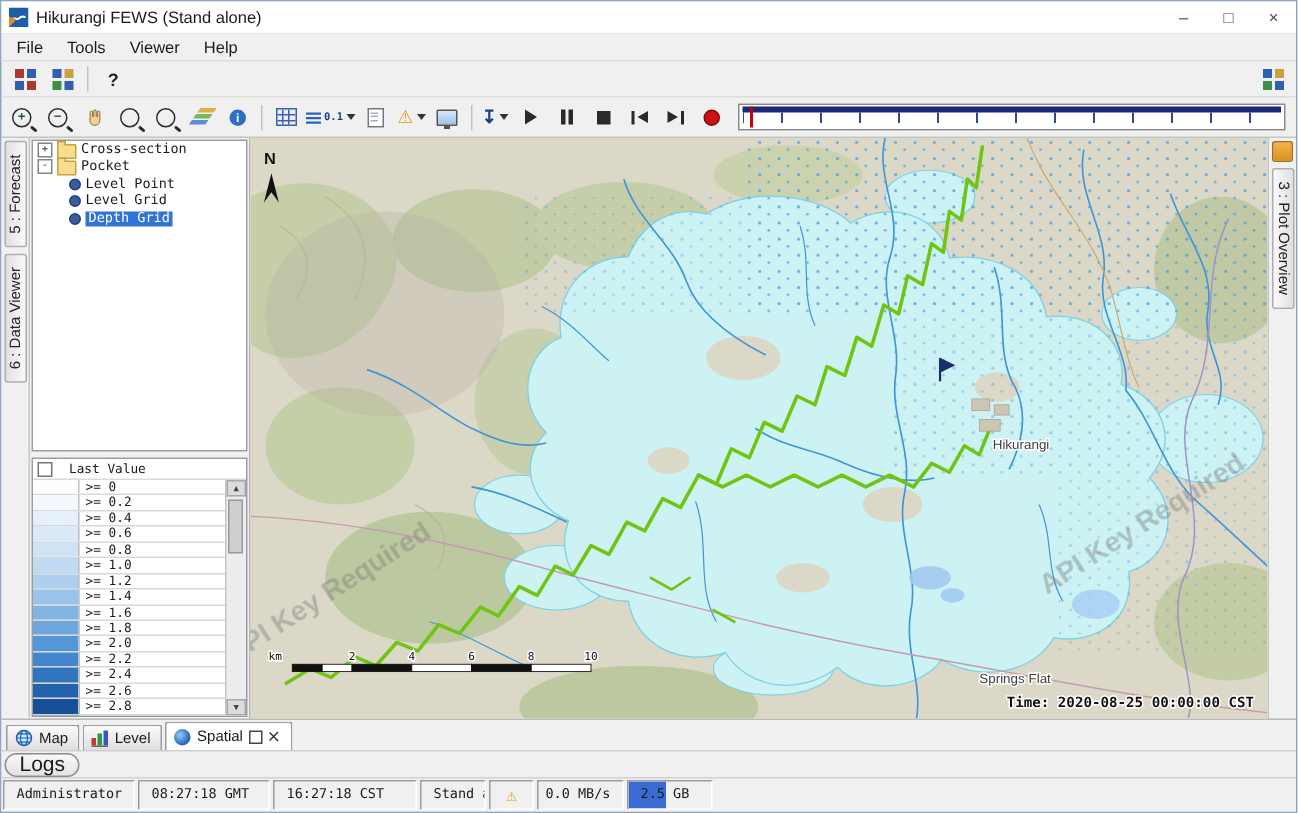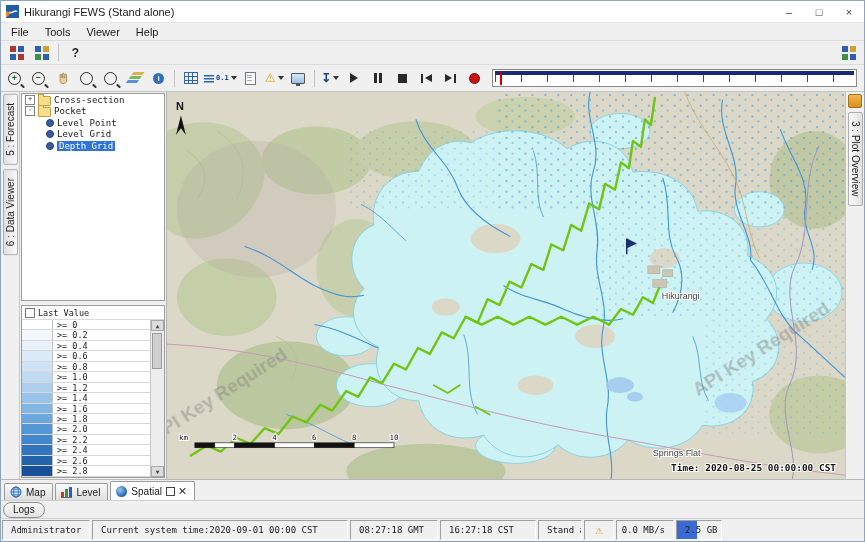--- a/index.html
+++ b/index.html
@@ -84,21 +84,21 @@
   .treebox{height:206px;margin:1px;background:#fff;border:1px solid #9c9c9c;overflow:hidden;font:9px "DejaVu Sans Mono",monospace;flex:none}
   .trow{display:flex;align-items:center;height:11.5px;gap:3px;padding-left:3px;white-space:nowrap}
   .trow.child{padding-left:24px}
   .expander{width:8px;height:8px;border:1px solid #848484;background:#fff;font:7px/7px "DejaVu Sans Mono",monospace;text-align:center;color:#333;flex:none}
   .folder{width:11px;height:8px;background:#f7de8e;border:1px solid #c2a23c;border-radius:1px;position:relative;flex:none;margin-top:2px}
   .folder::before{content:"";position:absolute;top:-3px;left:-1px;width:4px;height:2px;background:#f7de8e;border:1px solid #c2a23c;border-bottom:none}
   .dot{width:6px;height:6px;border-radius:50%;background:#3a5c9c;border:1px solid #24407a;flex:none}
   .trow.selected .tlabel{background:#2f74d6;color:#fff;padding:0 2px}
 
   .legendbox{flex:1;margin:1px;margin-top:3px;background:#fff;border:1px solid #9c9c9c;position:relative;font:8.5px "DejaVu Sans Mono",monospace;overflow:hidden}
-  .legend-head{display:flex;align-items:center;gap:3px;height:13px;border-bottom:1px solid #dadada;padding-left:3px}
+  .legend-head{display:flex;align-items:center;gap:11px;height:13px;border-bottom:1px solid #dadada;padding-left:3px}
   .cb{width:8px;height:8px;border:1px solid #777;background:#fff;flex:none}
   .lrows{position:absolute;top:14px;left:0;right:13px;bottom:0}
   .lrow{display:flex;height:10.45px;border-bottom:1px solid #d8d8d8;box-sizing:border-box}
   .sw{width:30px;border-right:1px solid #c0c0c0;flex:none}
   .ll{padding-left:4px;line-height:10px}
   .lscroll{position:absolute;top:14px;right:0;bottom:0;width:13px;background:#ededed;border-left:1px solid #c5c5c5}
   .larrow{position:absolute;left:0;right:0;height:11px;background:#dcdcdc;border:1px solid #a8a8a8;box-sizing:border-box;font-size:6px;line-height:9px;text-align:center;color:#444}
   .larrow.up{top:0}
   .larrow.down{bottom:0}
   .lthumb{position:absolute;top:13px;left:1px;width:10px;height:36px;background:#cfcfcf;border:1px solid #9a9a9a;box-sizing:border-box}
@@ -114,21 +114,21 @@
     linear-gradient(#cc3333,#cc3333) 0 100%/3px 5px no-repeat,
     linear-gradient(#2a9944,#2a9944) 4px 100%/3px 8px no-repeat,
     linear-gradient(#3355cc,#3355cc) 8px 100%/3px 10px no-repeat}
   .ballicon{width:11px;height:11px;border-radius:50%;background:radial-gradient(circle at 4px 4px,#9cc7f0,#2e6fc0 60%,#14386e)}
   .detach{width:7px;height:7px;border:1px solid #444;background:#fff}
   .xicon{position:relative;width:8px;height:8px}
   .xicon::before,.xicon::after{content:"";position:absolute;left:3.5px;top:0;width:1.4px;height:8px;background:#333}
   .xicon::before{transform:rotate(45deg)}
   .xicon::after{transform:rotate(-45deg)}
   .logsrow{height:17px;border-top:1px solid #cfcfcf;display:flex;align-items:center;padding-left:2px;background:#f0f0f0;flex:none}
-  .logsbtn{border:1px solid #8d8d8d;background:linear-gradient(#f8f8f8,#e3e3e3);font-size:10px;padding:0 9px;height:14px;line-height:13px;border-radius:8px}
+  .logsbtn{border:1px solid #8d8d8d;background:linear-gradient(#f8f8f8,#e3e3e3);font-size:14px;padding:0 9px;height:14px;line-height:13px;border-radius:8px}
 
   
   .statusbar{height:20px;border-top:1px solid #d2d2d2;display:flex;align-items:stretch;background:#f0f0f0;padding:1px;gap:2px;font:9px "DejaVu Sans Mono",monospace;flex:none}
   .seg{border:1px solid;border-color:#9e9e9e #fff #fff #9e9e9e;display:flex;align-items:center;padding:0 8px;white-space:nowrap;overflow:hidden;box-sizing:border-box;flex:none}
   .seg.mem{position:relative}
   .memfill{position:absolute;left:0;top:0;bottom:0;width:46%;background:#3a6ad4}
   .memtext{position:relative}
 </style>
 </head>
 <body>
@@ -518,27 +518,26 @@
       <span class="xicon"></span>
     </span>
   </div>
 
   <div class="logsrow">
     <span class="logsbtn">Logs</span>
   </div>
 
   <div class="statusbar">
     <span class="seg" style="width:88px">Administrator</span>
-    <span class="seg" style="width:256px">Current system time:2020-09-01 00:00 CST</span>
     <span class="seg" style="width:88px">08:27:18 GMT</span>
     <span class="seg" style="width:96px">16:27:18 CST</span>
     <span class="seg" style="width:44px">Stand alone</span>
     <span class="seg" style="width:30px;justify-content:center">
         <span class="warnglyph">⚠</span>
       </span>
     <span class="seg" style="width:58px;justify-content:flex-end">0.0 MB/s</span>
-    <span class="seg mem" style="width:46px">
+    <span class="seg mem" style="width:57px">
       <span class="memfill"></span>
       <span class="memtext">2.5 GB</span>
     </span>
   </div>
 
 </div>
 
 </body></html>

